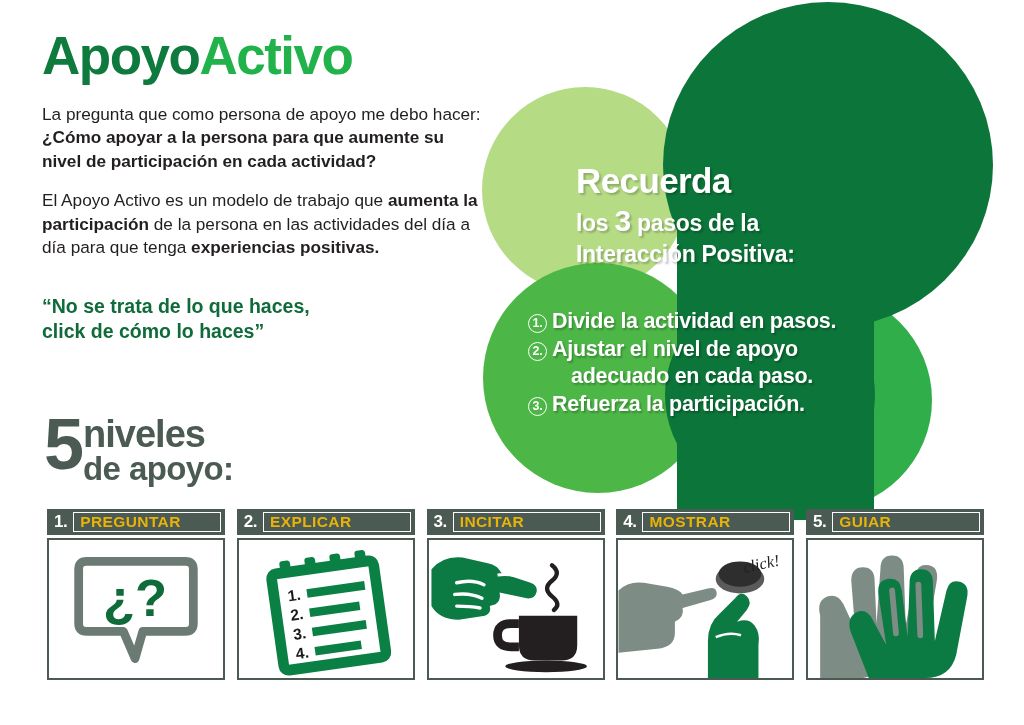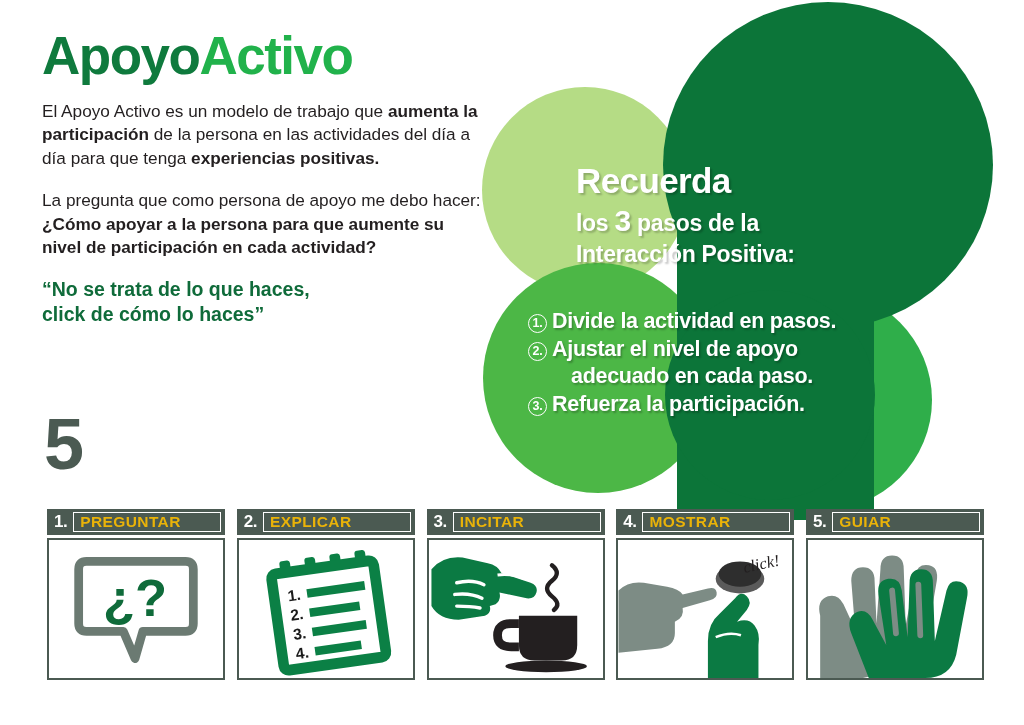--- a/index.html
+++ b/index.html
@@ -52,21 +52,21 @@
   .para {
     font-size: 17.2px;
     line-height: 1.37;
     color: #231f20;
     margin-top: 16px;
   }
   .para.p2 { margin-top: 19px; }
   .para b { font-weight: bold; }
 
   #quote {
-    margin-top: 17px;
+    margin-top: 34px;
     font-size: 19.5px;
     font-weight: bold;
     line-height: 1.3;
     color: #0f6b3a;
   }
 
   
   #levels-heading {
     position: absolute;
     left: 44px;
@@ -233,32 +233,36 @@
     <rect x="207" y="160" width="197" height="360" fill="#0c7539"></rect>
     <circle cx="300" cy="395" r="105" fill="#0c7539"></circle>
   </svg>
 
   <div id="left-col">
 
     <div id="brand">
       <span class="apoyo">Apoyo</span><span class="activo">Activo</span>
     </div>
 
+    <p class="para p2"><span>La pregunta que como persona de apoyo me debo hacer:</span><br><b>¿Cómo apoyar a la persona para que aumente su nivel de participación en cada actividad?</b></p>
+
     <p class="para p1"><span>El Apoyo Activo es un modelo de trabajo que </span><b>aumenta la participación</b><span> de la persona en las actividades del día a día para que tenga </span><b>experiencias positivas.</b></p>
-
-    <p class="para p2"><span>La pregunta que como persona de apoyo me debo hacer:</span><br><b>¿Cómo apoyar a la persona para que aumente su nivel de participación en cada actividad?</b></p>
 
     <div id="quote">
       <span>“No se trata de lo que haces,</span><br>
       <span>click de cómo lo haces”</span>
     </div>
   </div>
 
   <div id="levels-heading">
     <span class="big5">5</span>
+    <span class="words">
+      <span class="w1">niveles</span>
+      <span class="w2">de apoyo:</span>
+    </span>
   </div>
 
   <div id="recuerda">
     <div class="r-title">Recuerda</div>
     <div class="r-sub"><span>los </span><span class="num3">3</span><span> pasos de la</span><br><span>Interacción Positiva:</span></div>
   </div>
 
   <div id="steps">
 
     <div class="step">

